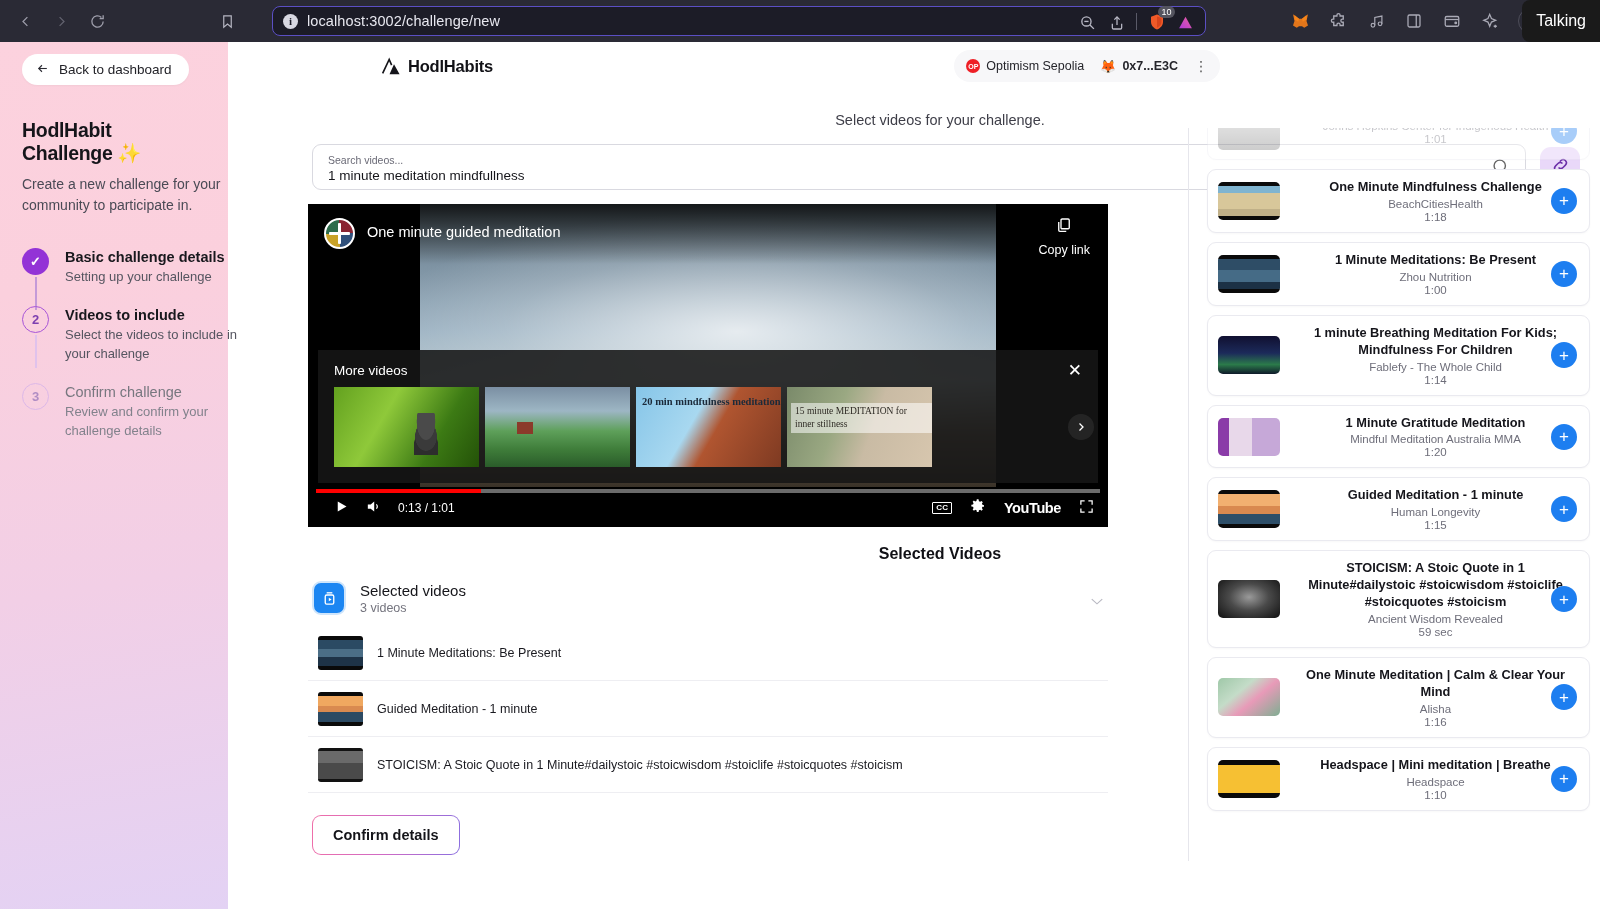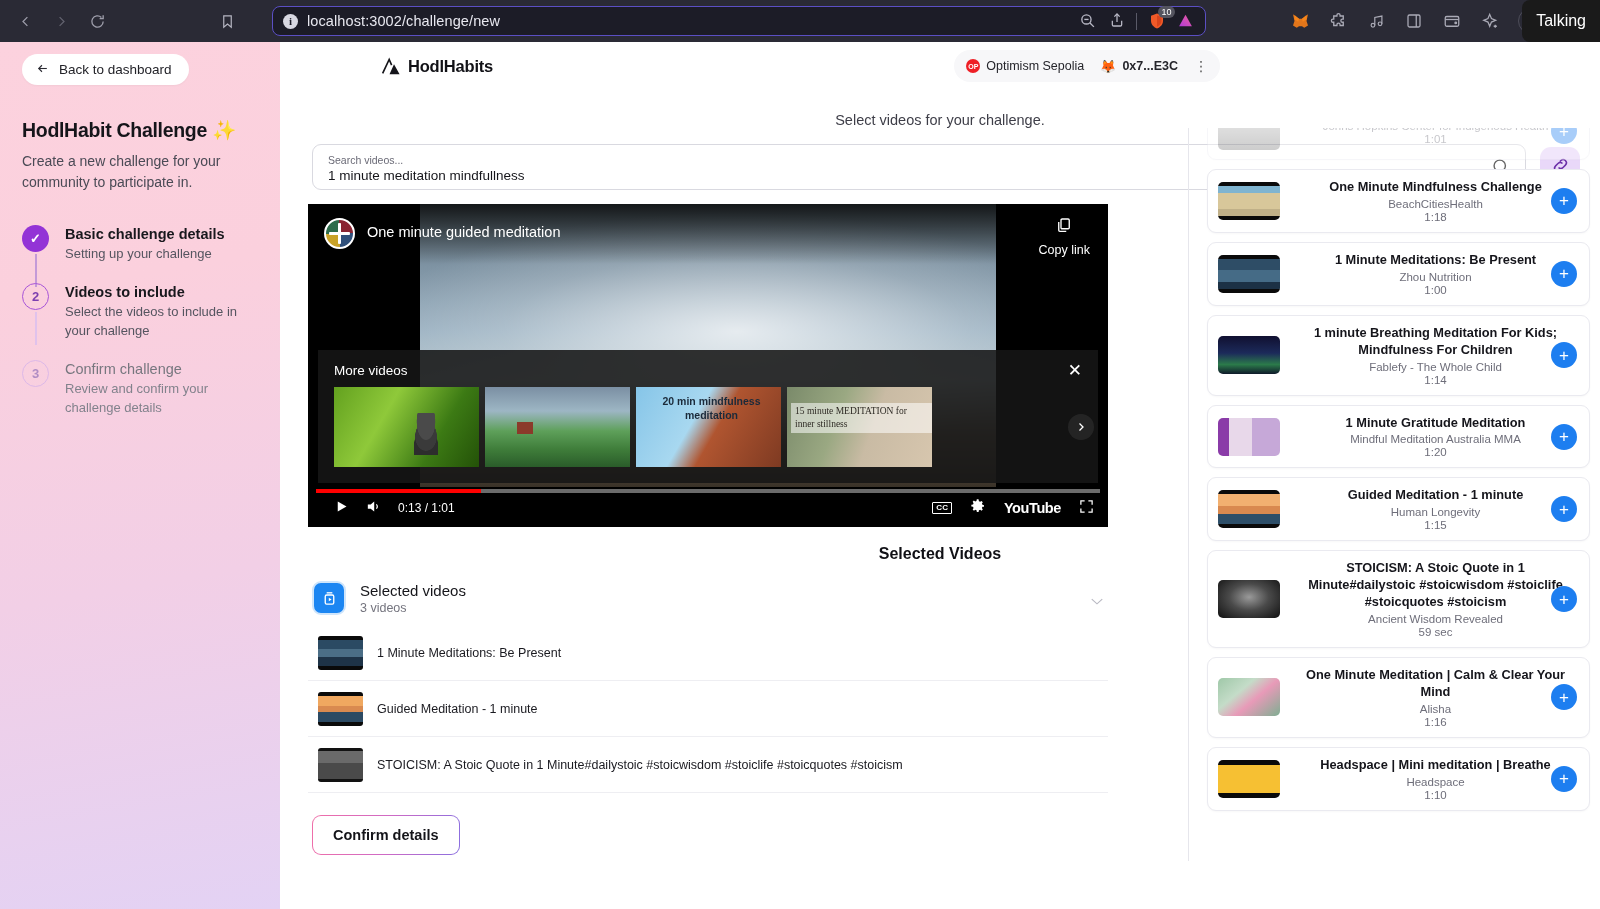--- a/index.html
+++ b/index.html
@@ -34,21 +34,21 @@
   .info-circle {
     width: 15px; height: 15px; border-radius: 50%;
     background: #d8d8e2; color: #1c1c27;
     font-size: 11px; font-weight: bold;
     display: flex; align-items: center; justify-content: center;
     font-family: "Liberation Serif", serif;
     flex: 0 0 auto;
   }
   .url-text { color: #e8e8f0; font-size: 14.5px; flex: 1; letter-spacing: 0.1px; }
   .url-right { display: flex; align-items: center; gap: 10px; }
-  .url-right .ic { color: #b9b9c6; width: 19px; height: 19px; display:flex; align-items:flex-start; justify-content:center;}
+  .url-right .ic { color: #b9b9c6; width: 19px; height: 19px; display:flex; align-items:flex-end; justify-content:center;}
   .vdivider { width: 1px; height: 17px; background: #5a5a68; }
   .brave-badge { position: relative; }
   .brave-count {
     position: absolute; top: -6px; right: -9px;
     background: #54545f; color: #fff;
     font-size: 9px; border-radius: 7px;
     padding: 0px 3.5px; line-height: 12px;
   }
   .ext-icons {
     position: absolute; left: 1290px; top: 0; height: 42px;
@@ -90,21 +90,21 @@
     width: 14px; height: 14px; border-radius: 50%;
     background: #ee1f26; color: #fff; font-size: 7px; font-weight: bold;
     display: flex; align-items: center; justify-content: center;
   }
   .acct-pill { display: flex; align-items: center; gap: 6px; font-size: 12.5px; font-weight: bold; color: #25252b; }
   .fox { font-size: 13px; }
   .kebab { color: #555; font-size: 14px; letter-spacing: 0; line-height: 6px; }
 
   
   .sidebar {
-    position: absolute; top: 0; left: 0; width: 280px; height: 867px;
+    position: absolute; top: 0; left: 0; width: 228px; height: 867px;
     background: linear-gradient(170deg, #fcd2de 0%, #fbd0dd 28%, #f2cfe6 62%, #e3d2f4 100%);
     padding: 12px 22px;
   }
   .back-btn {
     background: #ffffff; border-radius: 22px;
     height: 31px; display: inline-flex; align-items: center;
     gap: 9px; padding: 0 17px 0 13px;
     font-size: 13.5px; color: #222228; cursor: pointer;
     box-shadow: 0 1px 2px rgba(0,0,0,0.04);
   }
@@ -206,21 +206,21 @@
   .th1 { background: linear-gradient(150deg,#cdc3d6 0%,#b8aec6 50%,#9a93ad 100%); }
   .th1 .t { color:#3a2f48; font-size:9px; font-family:"Liberation Serif",serif; line-height:1.25; text-shadow:0 1px 1px rgba(255,255,255,.5);}
   .th2 { background: linear-gradient(120deg,#63a11f 0%,#8fc93a 35%,#3c7a14 70%,#245208 100%); }
   .th2::after { content:''; position:absolute; left:52%; top:32%; width:34px; height:42px;
     background: radial-gradient(ellipse at 50% 20%, #4a4a4a 0 38%, transparent 40%),
                 radial-gradient(ellipse at 50% 55%, #3a3a3a 0 44%, transparent 46%),
                 radial-gradient(ellipse at 50% 88%, #2d2d2d 0 50%, transparent 52%); }
   .th3 { background: linear-gradient(180deg,#7b8fa3 0%,#9db6c4 30%,#5ea05a 55%,#3f7d3a 78%,#2a5c2a 100%); }
   .th3::after { content:''; position:absolute; left:22%; top:44%; width:16px; height:12px; background:#8b3a2a; }
   .th4 { background: linear-gradient(120deg,#86c5e8 0%,#a8d8f0 40%,#b05530 55%,#7e3a22 100%); }
-  .th4 .t { color:#1b2a3a; font-size:10.5px; font-weight:600; position:absolute; left:6px; top:8px; text-align:center; line-height:1.3; }
+  .th4 .t { color:#1b2a3a; font-size:10.5px; font-weight:600; position:absolute; left:6px; top:8px; text-align:right; line-height:1.3;font-family:Liberation Serif, serif; }
   .th5 { background: linear-gradient(110deg,#7a8a6a 0%,#9aa882 35%,#c9bba4 58%,#d7c6ae 100%); }
   .th5 .t { color:#2e2a24; font-size:9.5px; font-family:"Liberation Serif",serif; position:absolute; left:4px; top:16px; text-align:left; line-height:1.35;
             background: rgba(255,255,255,0.55); padding: 2px 4px;}
 
   .v-controls { position: absolute; left: 0; right: 0; bottom: 0; height: 44px; }
   .progress { position: absolute; left: 8px; right: 8px; top: 6px; height: 3.5px; background: rgba(255,255,255,0.42); }
   .progress-fill { height: 100%; background: #ff0000; width: 21%; }
   .ctrl-row { position: absolute; left: 12px; right: 0; bottom: 0; height: 38px; display: flex; align-items: center; padding: 0 14px; }
   .ctrl-left { display: flex; align-items: center; gap: 16px; color: #fff; }
   .ctrl-right { margin-left: auto; display: flex; align-items: center; gap: 18px; color: #fff; }

